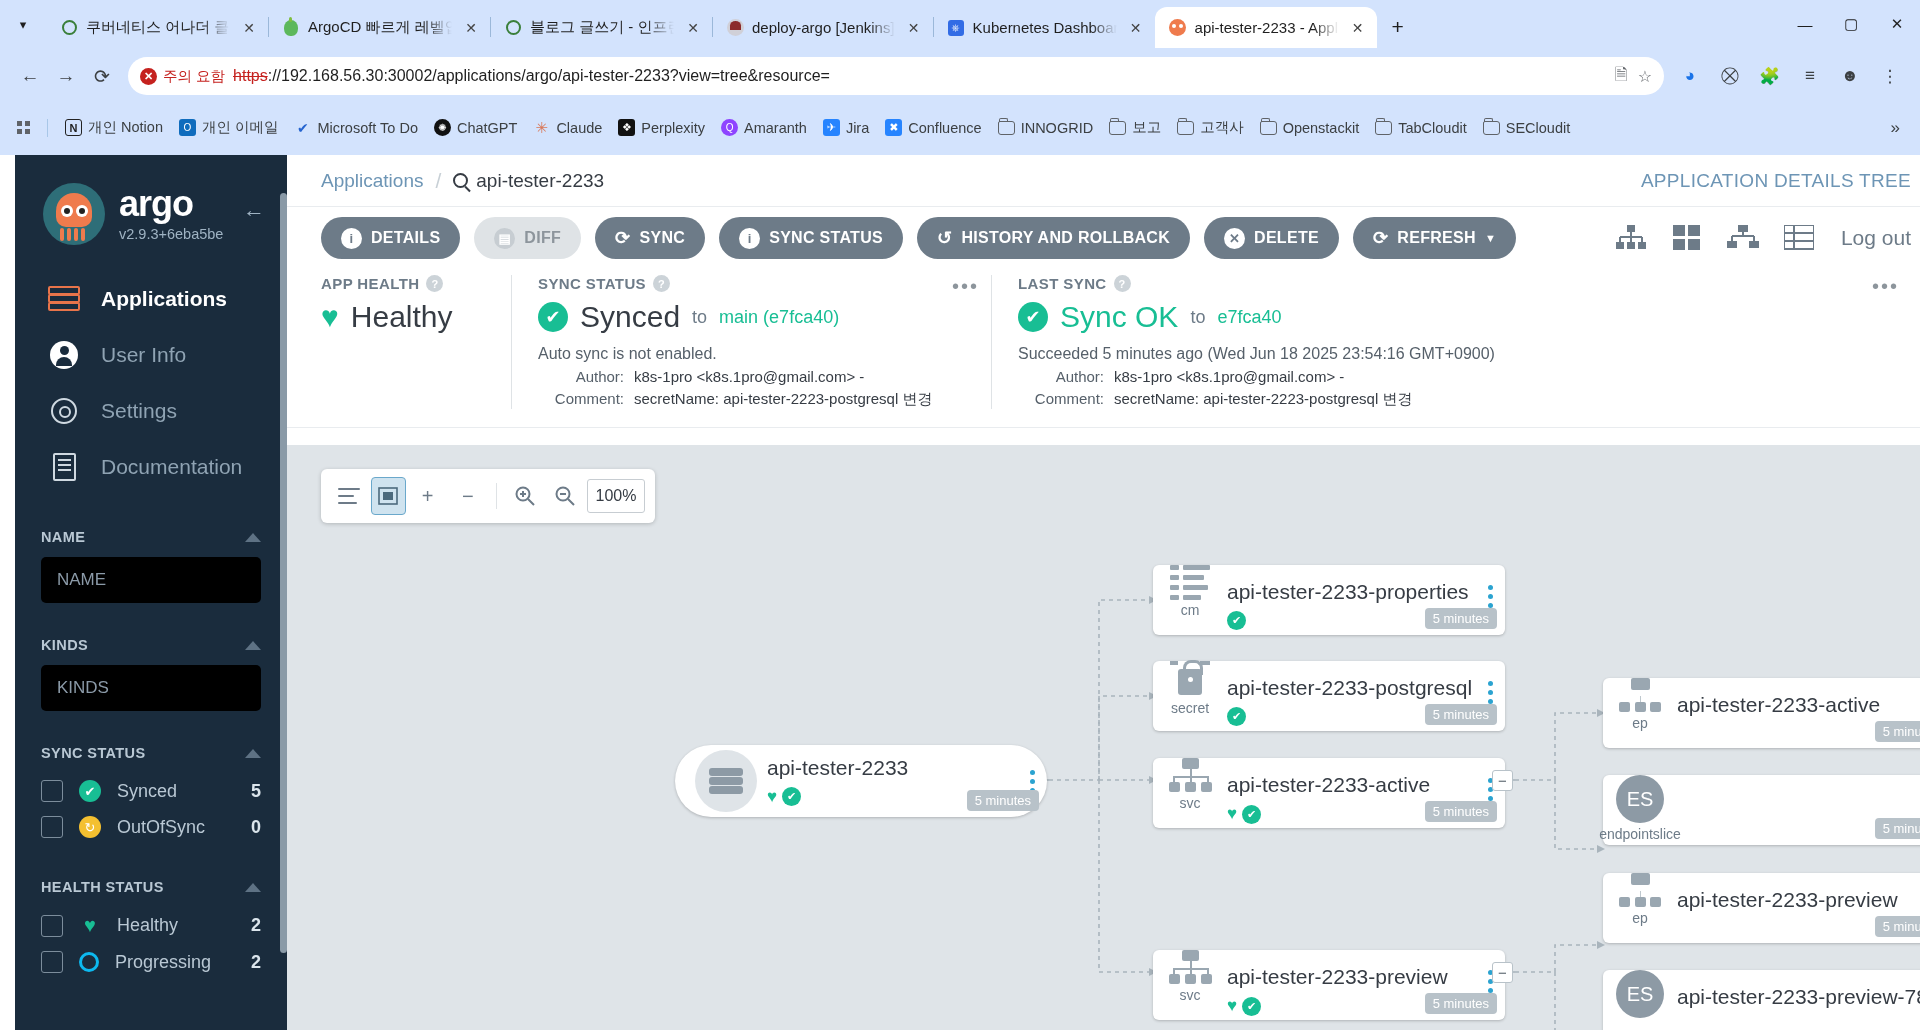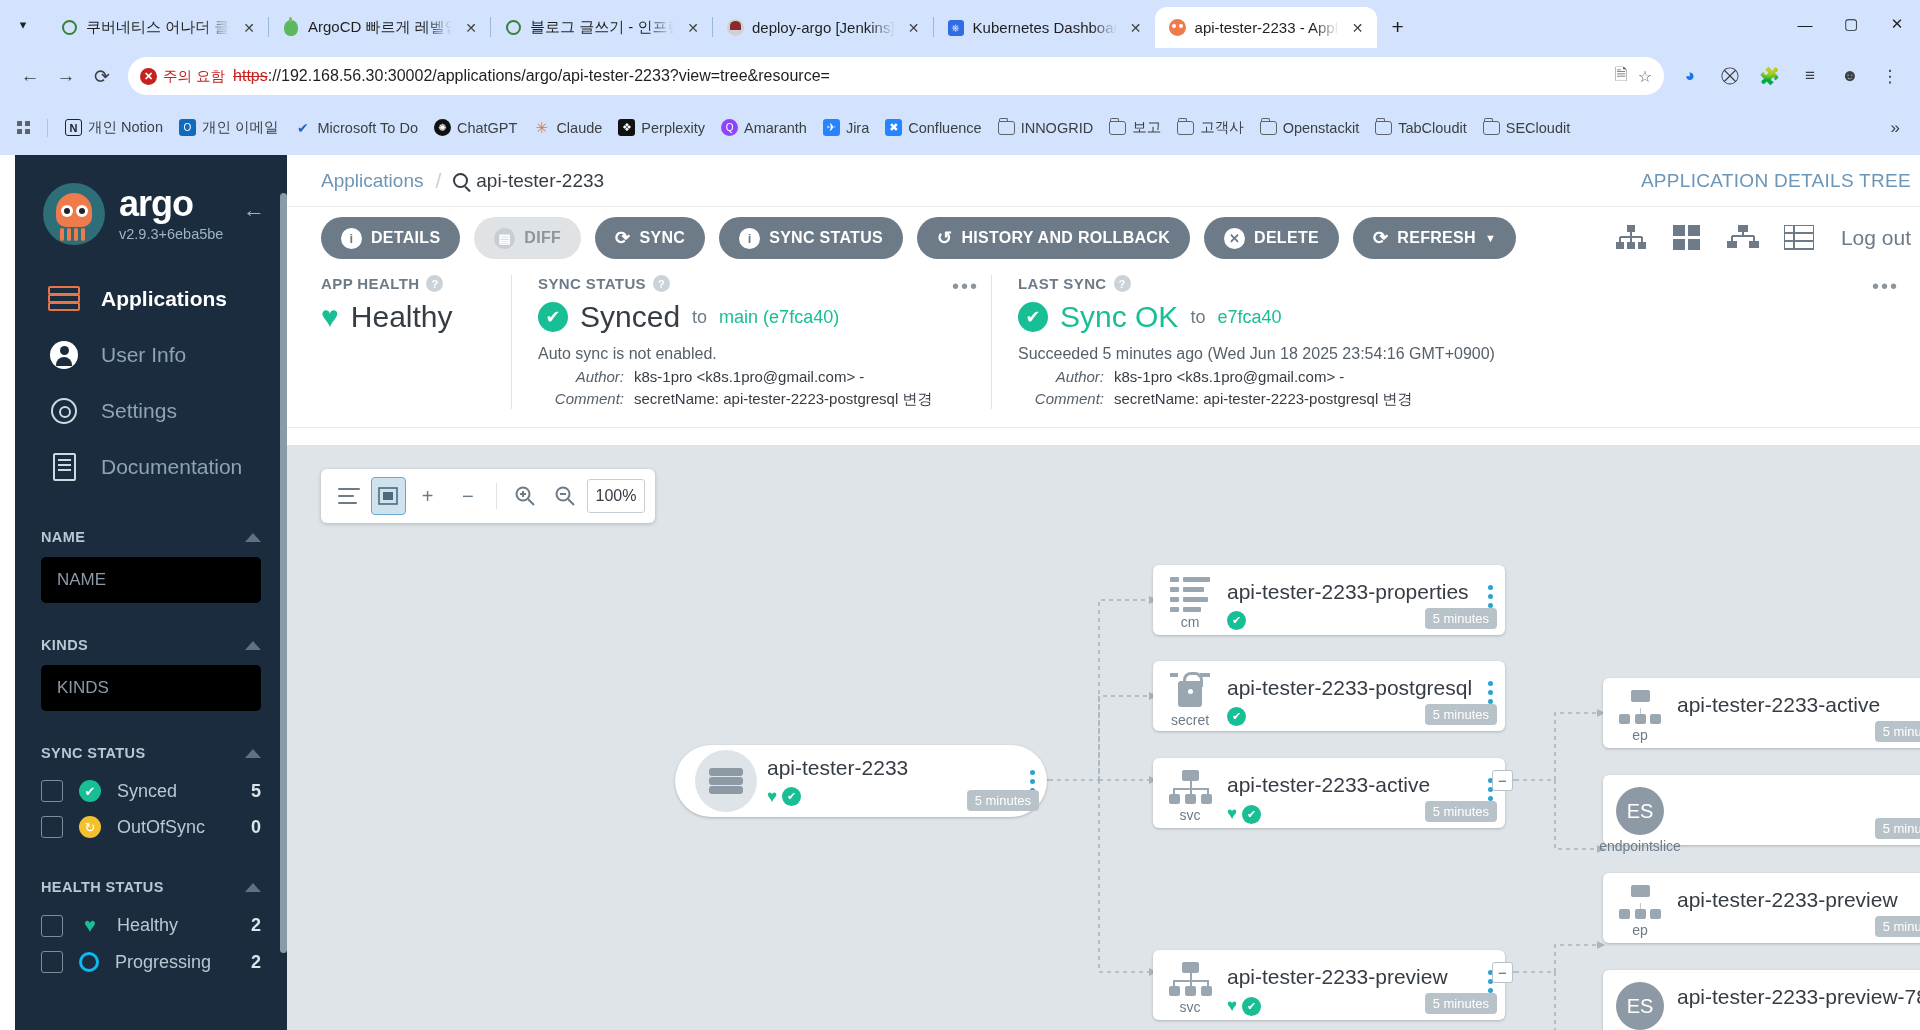--- a/index.html
+++ b/index.html
@@ -162,41 +162,41 @@
   .stat-val { display:flex; align-items:center; gap:12px; font-size:30px; color:#363c44; }
   .stat-val.ok { color:#18be94; }
   .bigheart { color:#18be94; font-size:30px; }
   .bigcheck { width:30px; height:30px; border-radius:50%; background:#18be94; color:#fff; font-size:18px;
       display:flex; align-items:center; justify-content:center; flex:none; }
   .to-rev { font-size:18px; color:#6d7b88; }
   .rev { color:#18be94; }
   .stat-sub { font-size:16px; color:#56606a; margin-top:11px; }
   .stat-kv { font-size:15px; color:#56606a; margin-top:5px; display:flex; gap:10px; }
   .stat-kv b { color:#363c44; font-weight:normal; }
-  .stat-kv .k { width:86px; text-align:right; flex:none;font-style:italic; }
+  .stat-kv .k { width:86px; text-align:right; flex:none; }
   .dots3 { position:absolute; right:12px; top:0; color:#8d959c; font-size:20px; letter-spacing:2px; }
 
   
   .canvas { position:absolute; left:0; right:0; top:290px; bottom:0; background:#dfe4e8; overflow:hidden; }
   .zoomctl { position:absolute; left:34px; top:24px; width:334px; height:54px; background:#fff;
       border-radius:6px; box-shadow:0 1px 4px rgba(0,0,0,.2); display:flex; align-items:center; padding:0 10px; gap:4px; }
   .zb { width:40px; height:40px; display:flex; align-items:center; justify-content:center; color:#6d7b88; font-size:20px; }
   .zb.sel { background:#cfe3ef; border:1.5px solid #6aa8cb; border-radius:4px; width:38px; height:38px; }
   .zsep { width:1px; height:26px; background:#dfe3e6; margin:0 6px; }
   .zinput { width:58px; height:34px; border:1px solid #c7cdd2; border-radius:3px; text-align:center;
       font-size:16px; color:#363c44; font-family:inherit; }
   .hamb { width:22px; height:16px; position:relative; }
   .hamb i { position:absolute; left:0; height:2.3px; background:#6d7b88; border-radius:1px; }
   .hamb i:nth-child(1){top:0;width:22px;} .hamb i:nth-child(2){top:7px;width:16px;} .hamb i:nth-child(3){top:14px;width:19px;}
 
   
   .node { position:absolute; background:#fff; border-radius:6px; box-shadow:0 1px 3px rgba(0,0,0,.22);
       display:flex; align-items:flex-start; }
   .node .ico-col { width:74px; flex:none; display:flex; flex-direction:column; align-items:center;
-      justify-content:flex-start; padding-top:12px; }
+      justify-content:flex-start; }
   .node .kindlbl { font-size:14px; color:#6d7b88; margin-top:3px; }
   .node .body { flex:1; padding:15px 0 0 0; }
   .node .nm { font-size:21px; color:#363c44; white-space:nowrap; }
   .node .badges { display:flex; gap:5px; margin-top:7px; align-items:center; }
   .node .kebab { width:30px; flex:none; display:flex; align-items:center; justify-content:center;
       padding-top:18px; color:#1fa8d8; font-size:20px; letter-spacing:0; line-height:.55; flex-direction:column; }
   .node .kebab i { width:5px; height:5px; background:#2ba3d0; border-radius:50%; margin:2px 0; display:block;}
   .node .time { position:absolute; right:8px; bottom:6px; background:#b8c2c9; color:#fff; font-size:13px;
       padding:3px 8px; border-radius:4px; white-space:nowrap; }
   .mini-heart { color:#18be94; font-size:17px; }

